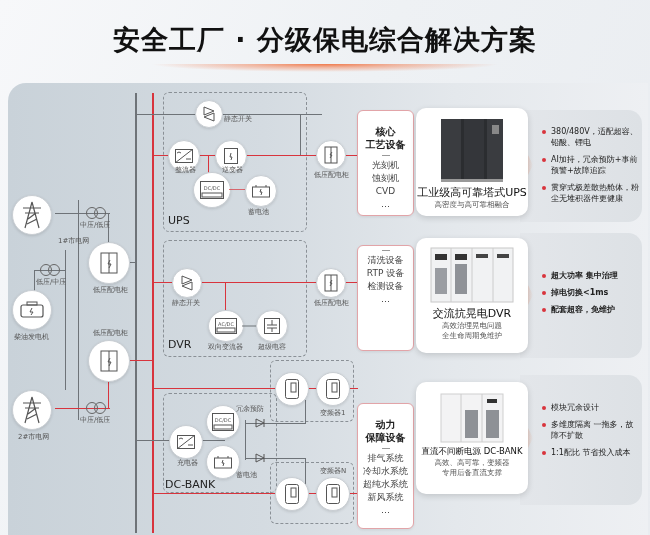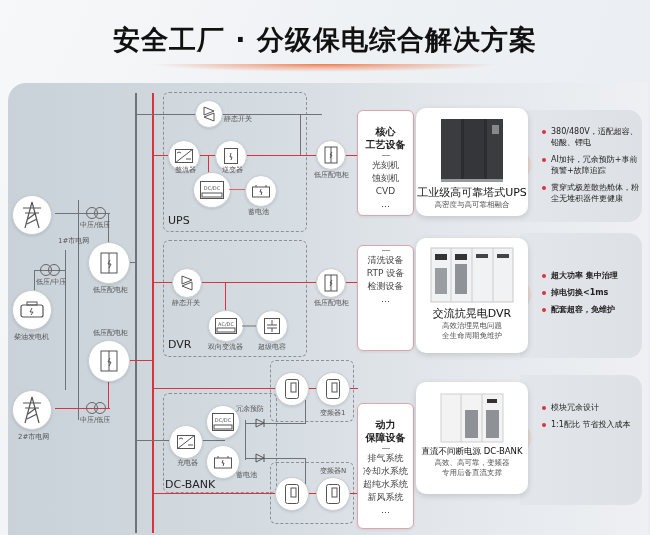--- a/index.html
+++ b/index.html
@@ -359,20 +359,21 @@
   <div class="sep"></div>
   <div class="i">排气系统</div>
   <div class="i">冷却水系统</div>
   <div class="i">超纯水系统</div>
   <div class="i">新风系统</div>
   <div class="i">…</div>
 </div>
 <div class="feat" style="left:520px;top:375px;width:122px;height:130px;">
   <ul style="margin:27px 8px 0 22px;">
     <li>模块冗余设计</li>
+    <li>多维度隔离 一拖多，故障不扩散</li>
     <li>1:1配比 节省投入成本</li>
   </ul>
 </div>
 <div class="chev" style="left:523px;top:418px;"></div>
 <div class="prod" style="left:416px;top:382px;width:112px;height:112px;">
   <svg width="70" height="58" style="margin:6px auto 0;">
     <rect x="4" y="6" width="62" height="48" fill="#f3f3f4" stroke="#cfcfcf"></rect>
     <line x1="24" y1="6" x2="24" y2="54" stroke="#ccc"></line>
     <line x1="45" y1="6" x2="45" y2="54" stroke="#ccc"></line>
     <rect x="50" y="11" width="10" height="4" fill="#333"></rect>

